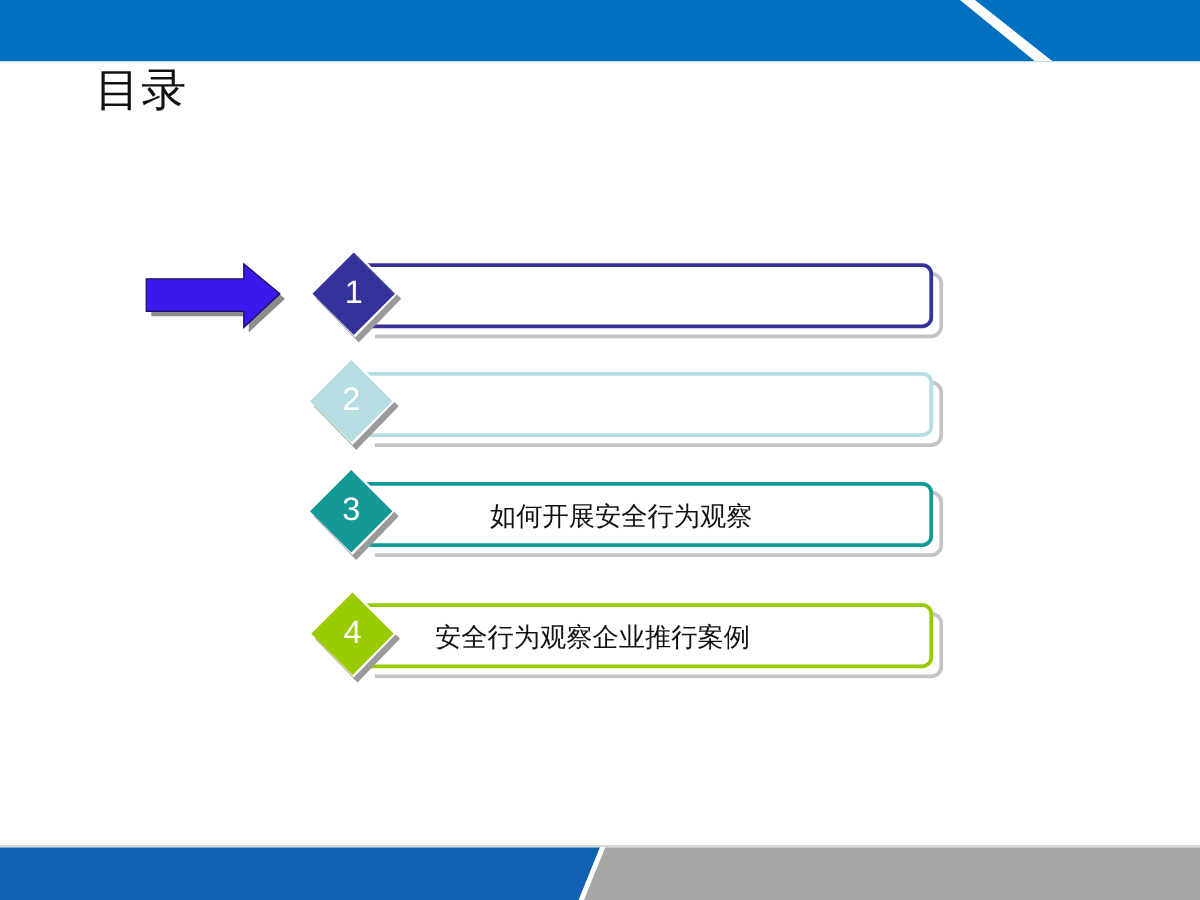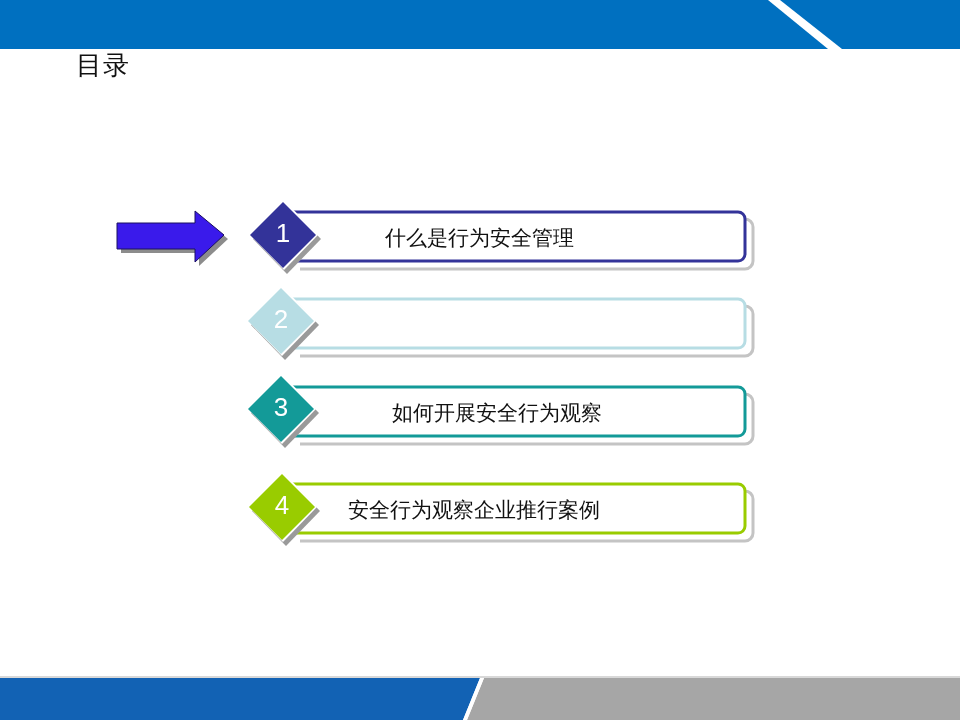--- a/index.html
+++ b/index.html
@@ -10,21 +10,21 @@
   }
   .top-bar {
     position:absolute; left:0; top:0; width:960px; height:49px;
     background:#0070c0;
   }
   .top-bar-stripe {
     position:absolute; left:0; top:0; width:960px; height:49px;
   }
   .title {
     position:absolute; left:76px; top:48px;
-    font-size:26px; color:#111; letter-spacing:1px;
+    font-size:36px; color:#111; letter-spacing:1px;
     font-family:"DejaVu Sans",sans-serif;
   }
   .bottom-bar { position:absolute; left:0; top:676px; width:960px; height:44px; }
 
   .pointer-arrow { position:absolute; left:112px; top:206px; width:124px; height:64px; }
 
   .item { position:absolute; left:240px; width:520px; height:80px; }
   .item svg.frame { position:absolute; left:0; top:0; }
   .item-label {
     position:absolute; top:0; height:100%;
@@ -55,21 +55,20 @@
 
 <div class="item" style="top:196px;">
   <svg class="frame" width="520" height="80" viewBox="0 0 520 80">
     <path d="M60,23 H505 a8,8 0 0 1 8,8 V65 a8,8 0 0 1 -8,8 H60" fill="none" stroke="#c4c4c4" stroke-width="3"></path>
     <path d="M53,16 H498 a7,7 0 0 1 7,7 V58 a7,7 0 0 1 -7,7 H53" fill="#ffffff" stroke="#333399" stroke-width="3"></path>
     <polygon points="47,8 81,43 47,78 13,43" fill="#9a9a9a"></polygon>
     <polygon points="44,4 78,39 44,74 10,39" fill="#ffffff"></polygon>
     <polygon points="43,6 76,39 43,72 10,39" fill="#333399"></polygon>
   </svg>
   <div class="item-num" style="left:23px; top:22px;">1</div>
-  <div class="item-label" style="left:145px; top:2px;">什么是行为安全管理</div>
 </div>
 
 <div class="item" style="top:283px;">
   <svg class="frame" width="520" height="80" viewBox="0 0 520 80">
     <path d="M60,23 H505 a8,8 0 0 1 8,8 V65 a8,8 0 0 1 -8,8 H60" fill="none" stroke="#c4c4c4" stroke-width="3"></path>
     <path d="M53,16 H498 a7,7 0 0 1 7,7 V58 a7,7 0 0 1 -7,7 H53" fill="#ffffff" stroke="#b7dde4" stroke-width="3"></path>
     <polygon points="45,7 79,42 45,77 11,42" fill="#9a9a9a"></polygon>
     <polygon points="42,3 76,38 42,73 8,38" fill="#ffffff"></polygon>
     <polygon points="41,5 74,38 41,71 8,38" fill="#b7dde4"></polygon>
   </svg>

